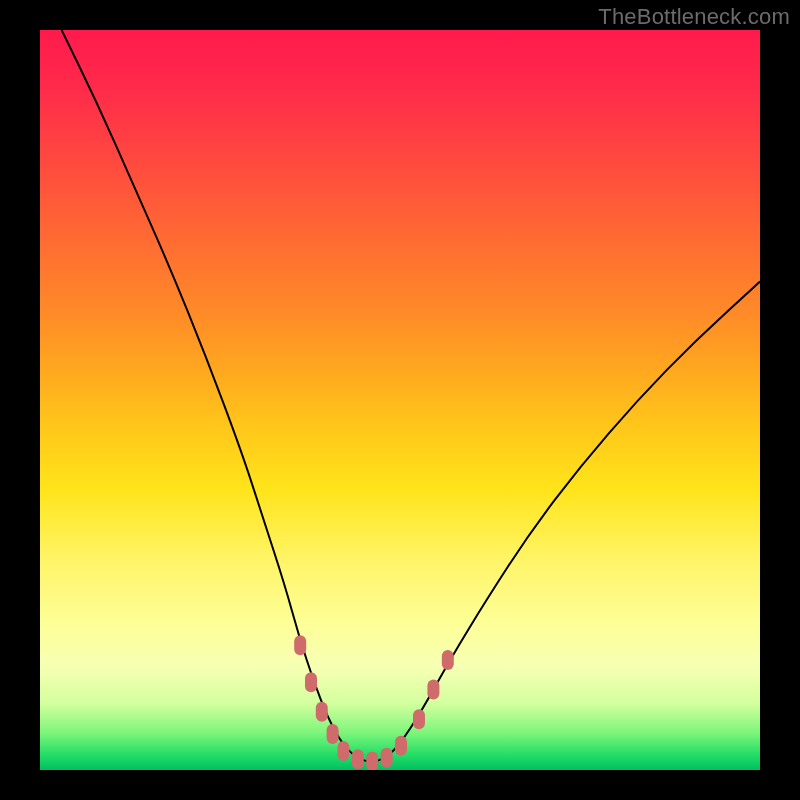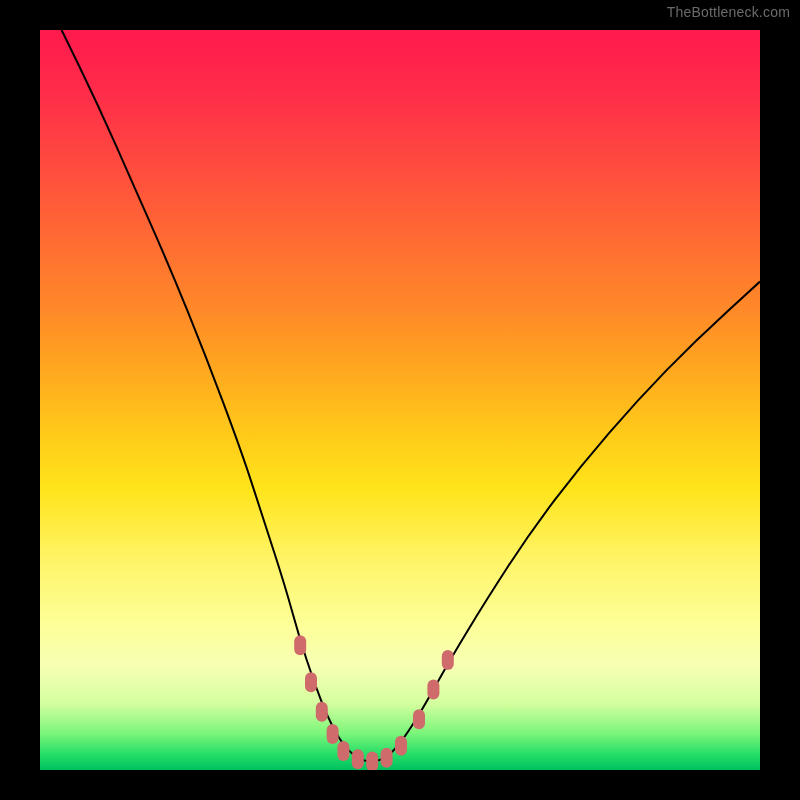--- a/index.html
+++ b/index.html
@@ -41,21 +41,21 @@
       #7cf57a 95%,
       #22dd66 98%,
       #00c060 100%
     );
   }
   .watermark {
     position: absolute;
     top: 4px;
     right: 10px;
     color: #6b6b6b;
-    font-size: 14px;
+    font-size: 22px;
     letter-spacing: 0.2px;
     user-select: none;
   }
   svg.curve {
     position: absolute;
     left: 0;
     top: 0;
     width: 720px;
     height: 740px;
   }

